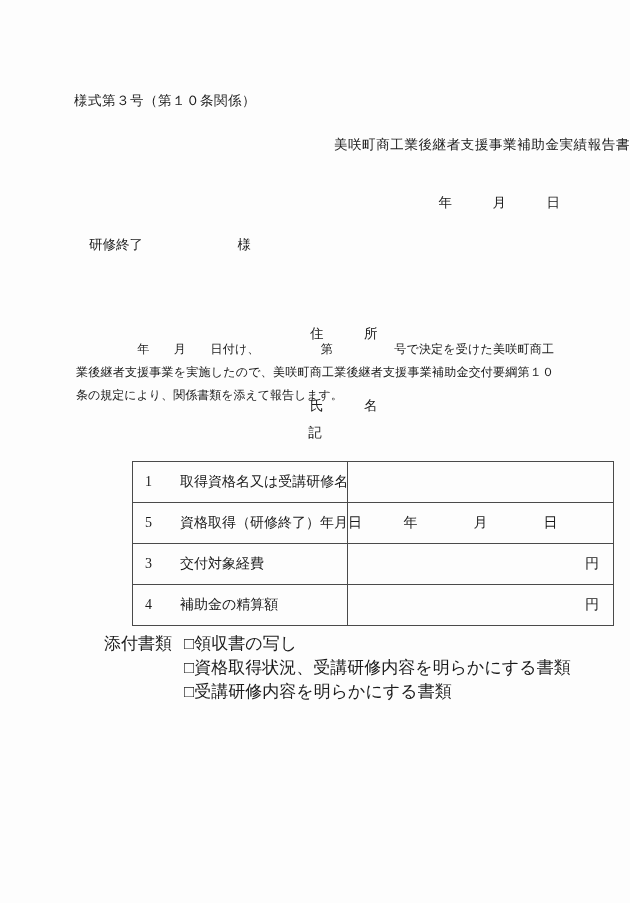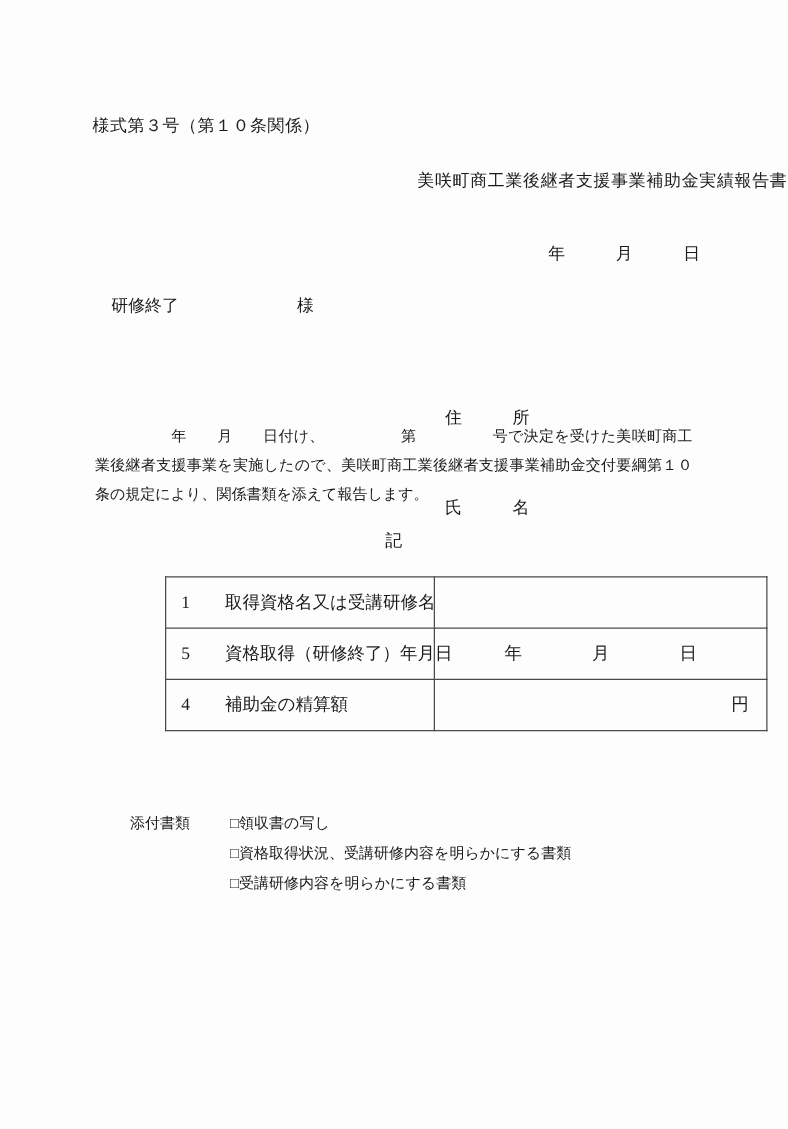--- a/index.html
+++ b/index.html
@@ -63,21 +63,21 @@
     white-space: pre;
   }
   .applicant {
     position: absolute;
     left: 310px;
     top: 274px;
     font-size: 13.5px;
     line-height: 24px;
     white-space: pre;
   }
-  .applicant div { white-space: pre; margin-left: 46px; }
+  .applicant div { white-space: pre; }
 
   .body-text {
     position: absolute;
     left: 76px;
     top: 338px;
     width: 478px;
     font-size: 12px;
     line-height: 23px;
     text-align: justify;
     white-space: pre-wrap;
@@ -117,22 +117,22 @@
   .info-table td.value {
     width: 249px;
   }
   .value.center { text-align: center; }
   .value.right  { text-align: right; padding-right: 14px; }
 
   
   .attachments {
     position: absolute;
     left: 104px;
-    top: 646px;
-    font-size: 12px;
+    top: 632px;
+    font-size: 17px;
     line-height: 24px;
   }
   .attachments .att-head {
     position: absolute;
     left: 0;
     top: 0;
     white-space: pre;
   }
   .att-list {
     margin-left: 80px;
@@ -166,20 +166,24 @@
 
     <table class="info-table">
       <tbody>
         <tr>
           <td class="label">1　　取得資格名又は受講研修名</td>
           <td class="value"></td>
         </tr>
         <tr>
           <td class="label">5　　資格取得（研修終了）年月日</td>
           <td class="value center">年　　　　月　　　　日</td>
+        </tr>
+        <tr>
+          <td class="label">3　　交付対象経費</td>
+          <td class="value right">円</td>
         </tr>
         <tr>
           <td class="label">4　　補助金の精算額</td>
           <td class="value right">円</td>
         </tr>
       </tbody>
     </table>
 
     <div class="attachments">
       <div class="att-head">添付書類</div>

